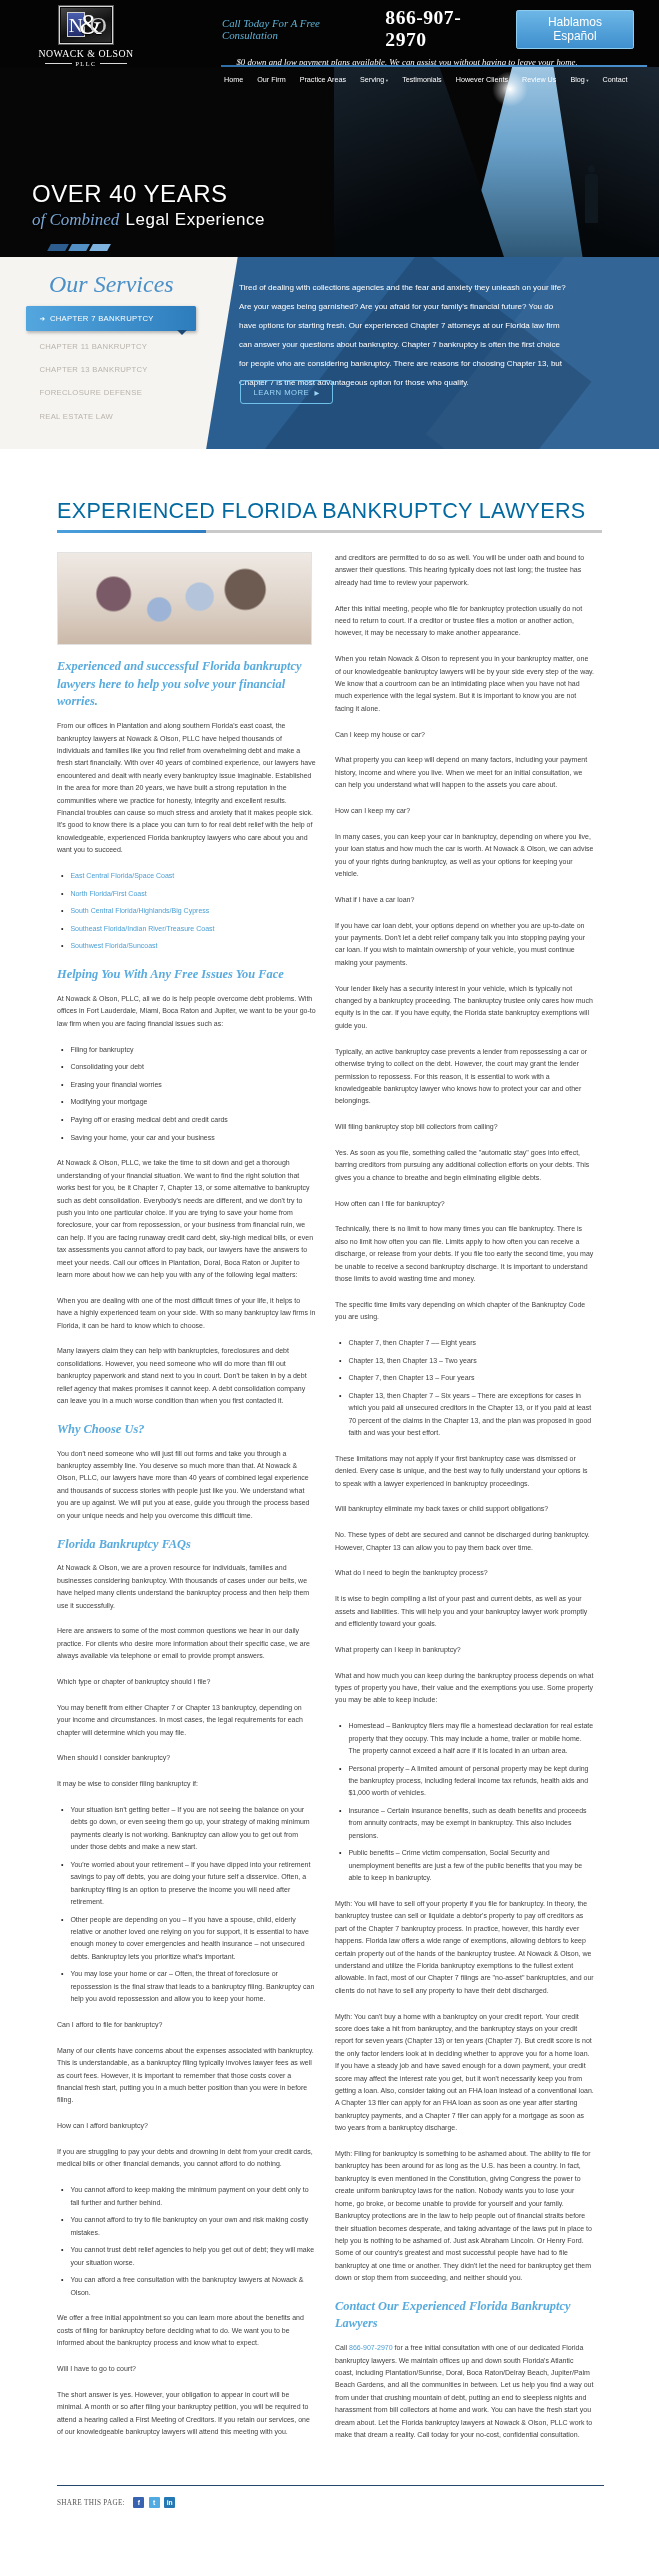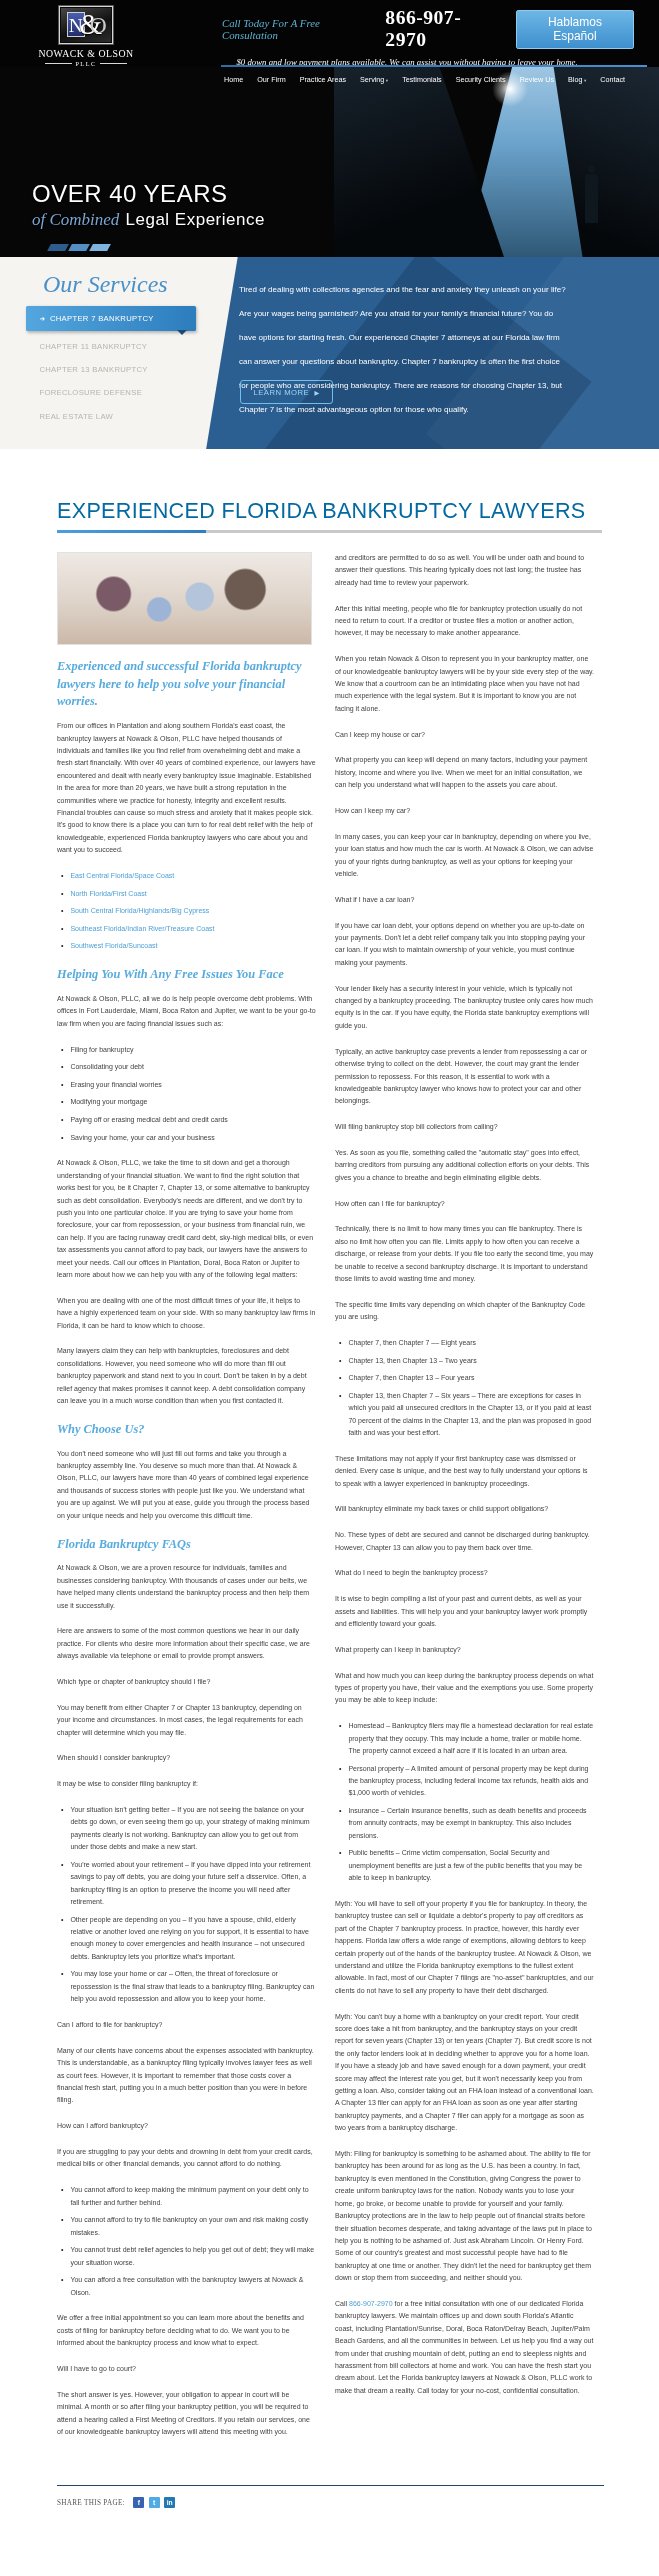--- a/index.html
+++ b/index.html
@@ -47,28 +47,28 @@
   .hero-title2 .legal { color:#fff; font-size:17px; font-weight:300; letter-spacing:0.5px; }
   .hero-stripes { position:absolute; left:49px; top:177px; width:67px; height:7.2px; display:flex; gap:3.6px; }
   .hero-stripes i { display:block; width:17.5px; height:7.2px; transform:skewX(-28deg); }
   .hero-stripes i:nth-child(1){ background:#2c5d8e; } .hero-stripes i:nth-child(2){ background:#528fc4; } .hero-stripes i:nth-child(3){ background:#7db3de; }
 
   
   #services { position:absolute; top:257px; left:0; width:659px; height:193px; background:#f5f4f1; overflow:hidden; }
   .svc-blue { position:absolute; top:0; right:0; width:453px; height:193px; background:#2b5f92; clip-path:polygon(7% 0,100% 0,100% 100%,0 100%); }
   .svc-blue::before { content:""; position:absolute; left:113px; top:31px; width:216px; height:258px; background:rgba(20,52,84,.35); transform:rotate(38deg); }
   .svc-blue::after { content:""; position:absolute; right:-31px; top:-20.6px; width:196px; height:289px; background:rgba(255,255,255,.04); transform:rotate(38deg); }
-  .svc-title { position:absolute; left:43px; top:14.4px; color:#4a90c8; font-family:"Liberation Serif",serif; font-style:italic; font-size:24px; }
+  .svc-title { position:absolute; left:49px; top:14.4px; color:#4a90c8; font-family:"Liberation Serif",serif; font-style:italic; font-size:24px; }
   .svc-tabs { position:absolute; left:26px; top:49px; width:170px; }
   .svc-tab { color:#b9b4ab; font-size:7.7px; letter-spacing:0.3px; padding:7.2px 0 7.2px 13.4px; cursor:pointer; text-transform:uppercase; }
   .svc-tab.active { background:linear-gradient(90deg,#53a6de,#2d7dbd); color:#fff; border-radius:1.5px; position:relative; padding:8.2px 5.2px 8.2px 13.4px; margin-bottom:3.1px; box-shadow:1px 1.5px 3.1px rgba(0,0,0,.25); }
   .svc-tab.active .tab-ico { display:inline-block; margin-right:4.6px; font-size:6.7px; }
   .svc-tab .tab-ico { display:none; }
   .svc-tab.active::after { content:""; position:absolute; right:9.3px; bottom:-4.1px; border-left:5.2px solid transparent; border-right:5.2px solid transparent; border-top:5.2px solid #1d4a74; }
-  .svc-text { position:absolute; left:239px; top:20.6px; width:332px; color:#fff; font-size:8px; line-height:24px; font-weight:300; }
+  .svc-text { position:absolute; left:239px; top:20.6px; width:332px; color:#fff; font-size:8px; line-height:19px; font-weight:300; }
   .btn-learn { position:absolute; left:240px; top:123px; border:1px solid #6fc0ea; border-radius:3.1px; background:transparent;
                color:#9ed7f5; font-size:7.7px; letter-spacing:0.5px; padding:6.7px 12.4px; cursor:pointer; }
   .btn-learn .tri { margin-left:5.2px; font-size:6.2px; }
 
   
   #main { position:absolute; top:449px; left:0; width:659px; height:2440px; background:#fff; }
   .main-h1 { position:absolute; left:57px; top:49px; width:556px; color:#0369a1; font-size:21.6px; font-weight:500; letter-spacing:0.3px; }
   .main-rule { position:absolute; left:57px; top:81px; width:545px; height:2.6px; background:#c9c9c9; }
   .main-rule i { display:block; width:149px; height:2.6px; background:linear-gradient(90deg,#4aa0dc,#2f7ec2); }
   .article { position:absolute; left:57px; top:103px; width:547px; height:1906px; overflow:hidden; display:flex; gap:19px; }
@@ -115,21 +115,21 @@
       <span class="hdr-phone">866-907-2970</span>
       <button class="btn-espanol">Hablamos Español</button>
     </div>
     <div class="hdr-tagline">$0 down and low payment plans available. We can assist you without having to leave your home.</div>
     <ul id="nav">
         <li><span>Home</span></li>
         <li><span>Our Firm</span></li>
         <li><span>Practice Areas</span></li>
         <li><span>Serving</span><span class="caret">▾</span></li>
         <li><span>Testimonials</span></li>
-        <li><span>Security Clients</span></li>
+        <li><span>However Clients</span></li>
         <li><span>Review Us</span></li>
         <li><span>Blog</span><span class="caret">▾</span></li>
         <li><span>Contact</span></li>
       </ul>
   </div>
   <div class="nav-line"></div>
 </div>
 
 <div id="hero">
   <div class="hero-sky"></div>
@@ -256,20 +256,21 @@
         <p class="blk-p">What and how much you can keep during the bankruptcy process depends on what types of property you have, their value and the exemptions you use. Some property you may be able to keep include:</p>
         <ul class="blk-ul">
           <li>Homestead – Bankruptcy filers may file a homestead declaration for real estate property that they occupy. This may include a home, trailer or mobile home. The property cannot exceed a half acre if it is located in an urban area.</li>
           <li>Personal property – A limited amount of personal property may be kept during the bankruptcy process, including federal income tax refunds, health aids and $1,000 worth of vehicles.</li>
           <li>Insurance – Certain insurance benefits, such as death benefits and proceeds from annuity contracts, may be exempt in bankruptcy. This also includes pensions.</li>
           <li>Public benefits – Crime victim compensation, Social Security and unemployment benefits are just a few of the public benefits that you may be able to keep in bankruptcy.</li>
         </ul>
         <p class="blk-p">Myth: You will have to sell off your property if you file for bankruptcy. In theory, the bankruptcy trustee can sell or liquidate a debtor's property to pay off creditors as part of the Chapter 7 bankruptcy process. In practice, however, this hardly ever happens. Florida law offers a wide range of exemptions, allowing debtors to keep certain property out of the hands of the bankruptcy trustee. At Nowack &amp; Olson, we understand and utilize the Florida bankruptcy exemptions to the fullest extent allowable. In fact, most of our Chapter 7 filings are "no-asset" bankruptcies, and our clients do not have to sell any property to have their debt discharged.</p>
         <p class="blk-p">Myth: You can't buy a home with a bankruptcy on your credit report. Your credit score does take a hit from bankruptcy, and the bankruptcy stays on your credit report for seven years (Chapter 13) or ten years (Chapter 7). But credit score is not the only factor lenders look at in deciding whether to approve you for a home loan. If you have a steady job and have saved enough for a down payment, your credit score may affect the interest rate you get, but it won't necessarily keep you from getting a loan. Also, consider taking out an FHA loan instead of a conventional loan. A Chapter 13 filer can apply for an FHA loan as soon as one year after starting bankruptcy payments, and a Chapter 7 filer can apply for a mortgage as soon as two years from a bankruptcy discharge.</p>
         <p class="blk-p">Myth: Filing for bankruptcy is something to be ashamed about. The ability to file for bankruptcy has been around for as long as the U.S. has been a country. In fact, bankruptcy is even mentioned in the Constitution, giving Congress the power to create uniform bankruptcy laws for the nation. Nobody wants you to lose your home, go broke, or become unable to provide for yourself and your family. Bankruptcy protections are in the law to help people out of financial straits before their situation becomes desperate, and taking advantage of the laws put in place to help you is nothing to be ashamed of. Just ask Abraham Lincoln. Or Henry Ford. Some of our country's greatest and most successful people have had to file bankruptcy at one time or another. They didn't let the need for bankruptcy get them down or stop them from succeeding, and neither should you.</p>
+        <h2 class="blk-h">Contact Our Experienced Florida Bankruptcy Lawyers</h2>
         <p class="blk-p"><span>Call </span><span class="inline-link">866-907-2970</span><span> for a free initial consultation with one of our dedicated Florida bankruptcy lawyers. We maintain offices up and down south Florida's Atlantic coast, including Plantation/Sunrise, Doral, Boca Raton/Delray Beach, Jupiter/Palm Beach Gardens, and all the communities in between. Let us help you find a way out from under that crushing mountain of debt, putting an end to sleepless nights and harassment from bill collectors at home and work. You can have the fresh start you dream about. Let the Florida bankruptcy lawyers at Nowack &amp; Olson, PLLC work to make that dream a reality. Call today for your no-cost, confidential consultation.</span></p>
       </div>
   </div>
   <div class="share-rule"></div>
   <div class="share-row">
     <span class="share-label">SHARE THIS PAGE:</span>
     <span id="share-icons" style="display:flex;gap:4.1px;">
         <span class="s-ico s-fb">f</span>
         <span class="s-ico s-tw">t</span>
         <span class="s-ico s-li">in</span>

